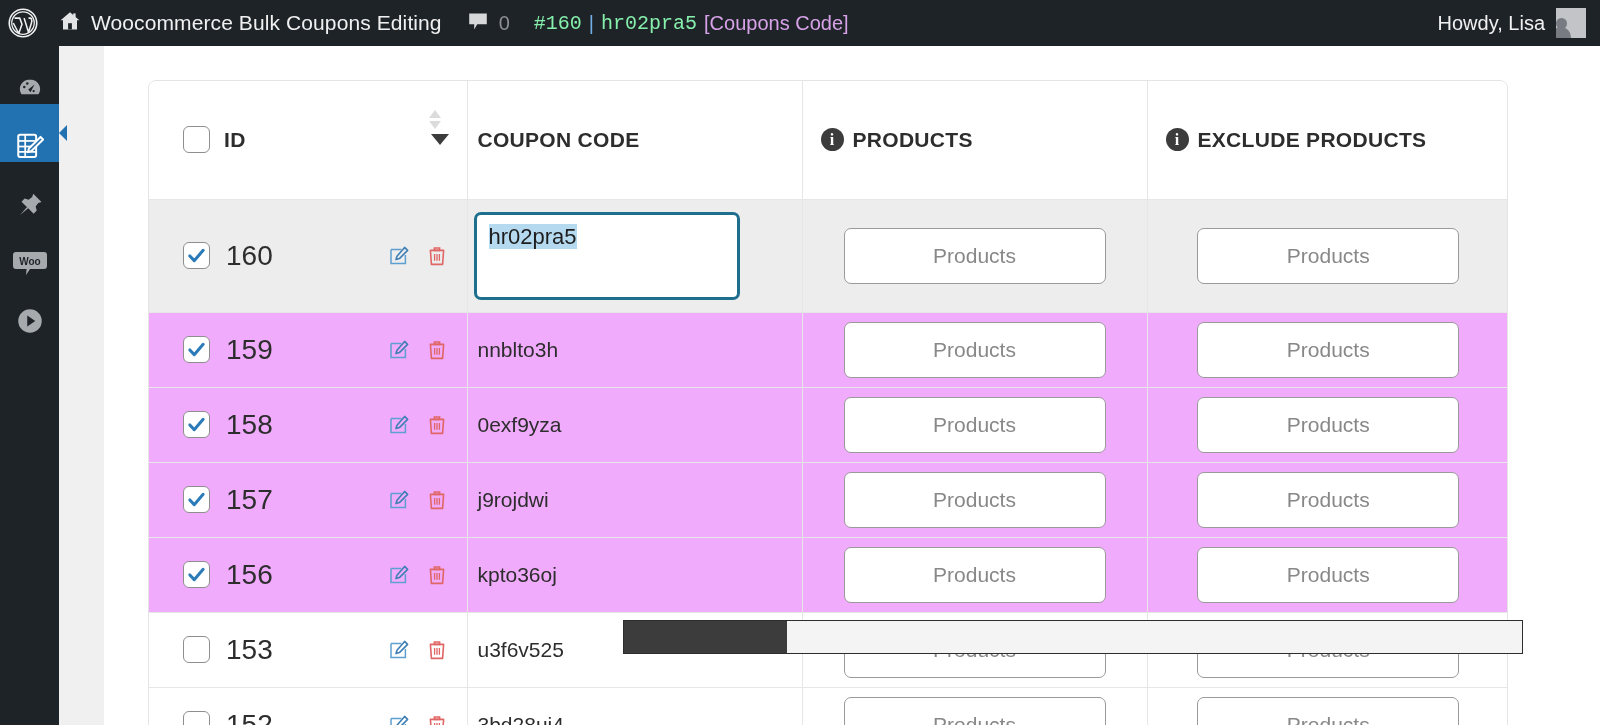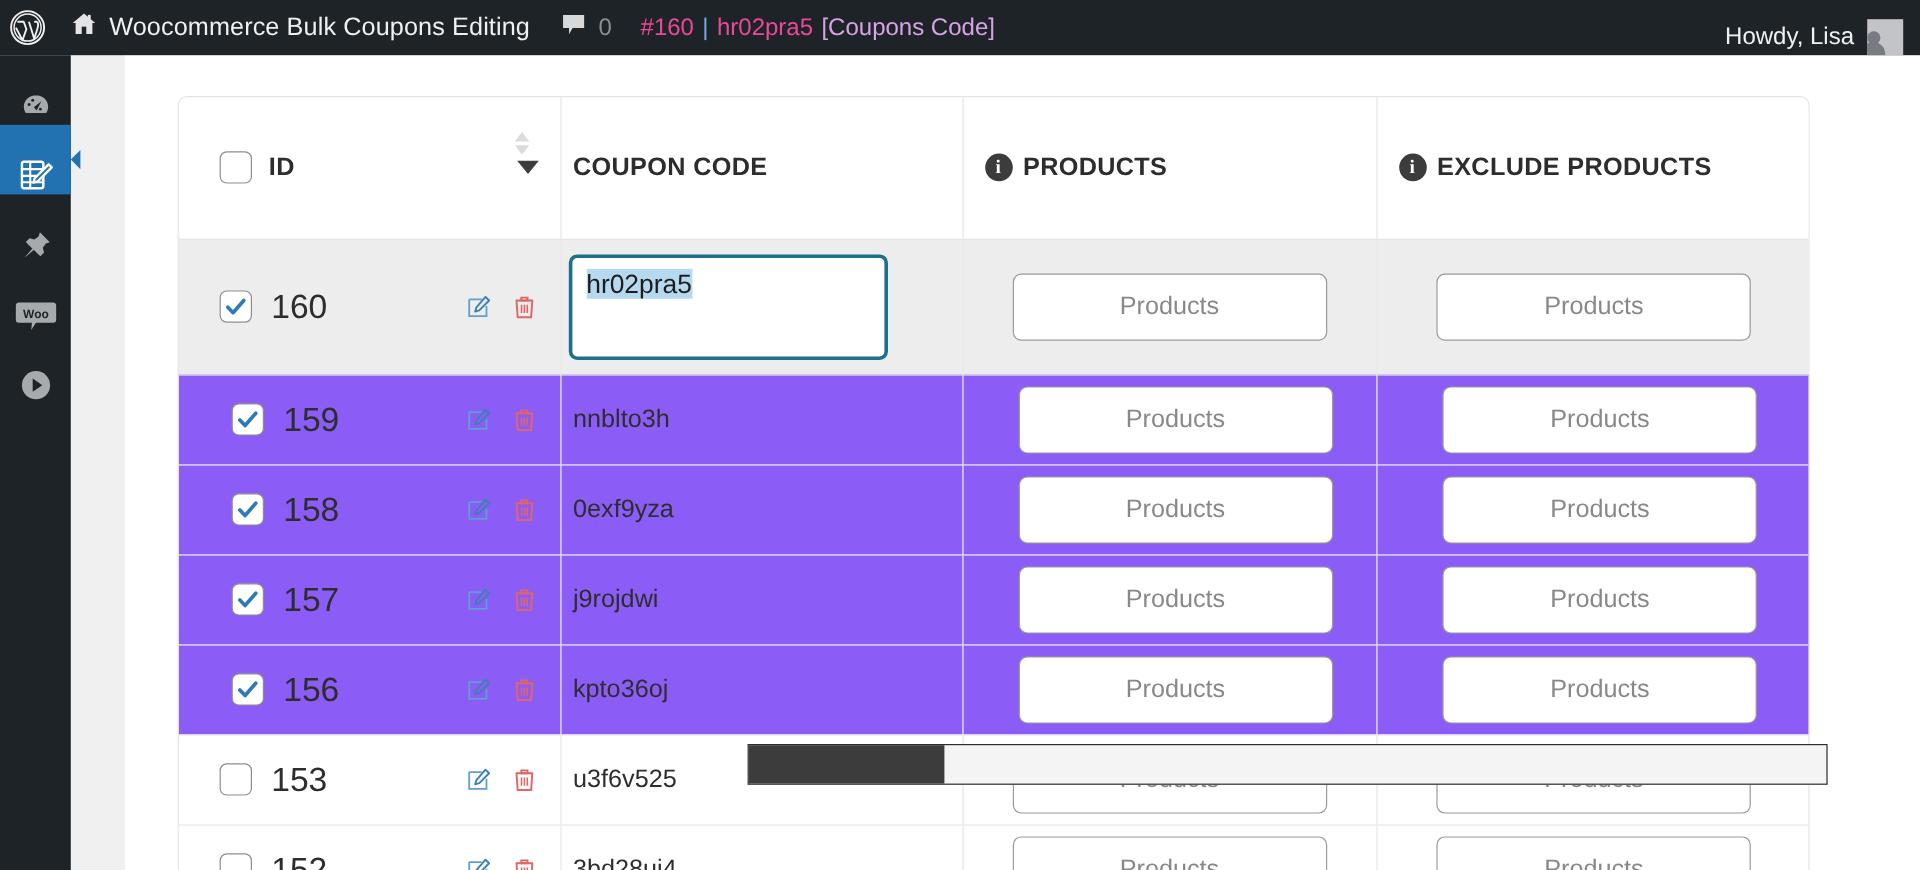--- a/index.html
+++ b/index.html
@@ -13,39 +13,39 @@
   }
 
   
   .adminbar {
     position: absolute;
     top: 0; left: 0;
     width: 1600px;
     height: 46px;
     background: #1d2327;
     display: flex;
-    align-items: flex-end;
+    align-items: center;
     color: #f0f0f1;
     font-size: 20px;
     z-index: 40;
   }
   .ab-item {
     display: flex;
     align-items: center;
     height: 46px;
     padding: 0 12px;
     gap: 9px;
     white-space: nowrap;
   }
   .wp-logo { width: 46px; justify-content: center; padding: 0; }
   .wp-logo svg { display: block; }
   .ab-title { font-size: 21px; letter-spacing: .1px; }
   .ab-comment-count { color: #8c8f94; font-size: 20px; }
   .ab-ctx { display: flex; align-items: center; gap: 7px; font-size: 20px; }
-  .ab-ctx .lnk { color: #ec4899; }
+  .ab-ctx .lnk { color: #86efac; font-family: Liberation Mono, monospace; }
   .ab-ctx .sep { color: #72aee6; }
   .ab-ctx .type { color: #d8a2e8; }
   .ab-right {
     margin-left: auto;
     display: flex;
     align-items: center;
     gap: 11px;
     padding-right: 14px;
     font-size: 20px;
   }
@@ -183,21 +183,21 @@
 
   tbody td {
     border-bottom: 1px solid #e6e6e6;
     border-right: 1px solid #e6e6e6;
     vertical-align: middle;
     font-size: 21px;
     color: #2d2d2d;
     height: 74px;
   }
   tbody td:last-child { border-right: none; }
-  tbody tr.selected td { background: #8b5cf6; padding-left: 10px; }
+  tbody tr.selected td { background: #f0abfc; }
   tbody tr.editing td { background: #ededed; }
 
   .id-cell {
     display: flex; align-items: center;
     padding: 0 18px 0 34px;
     gap: 16px;
     height: 74px;
   }
   .id-num { font-size: 28px; color: #2d2d2d; }
   .row-actions { margin-left: auto; display: flex; align-items: center; gap: 14px; }

